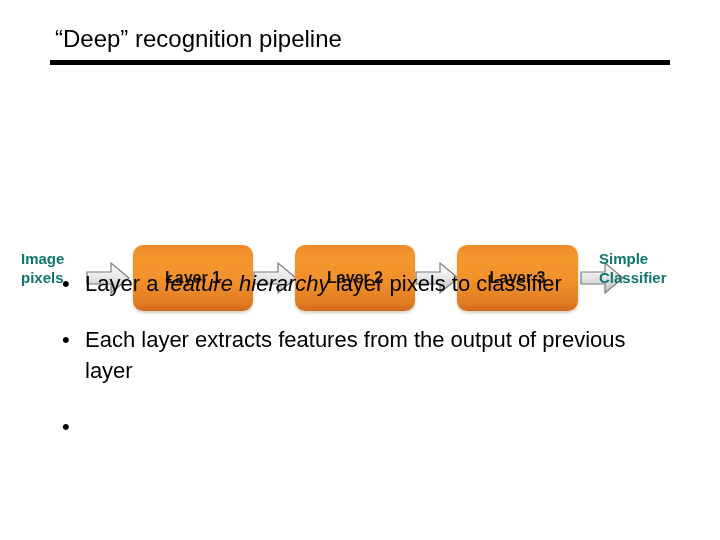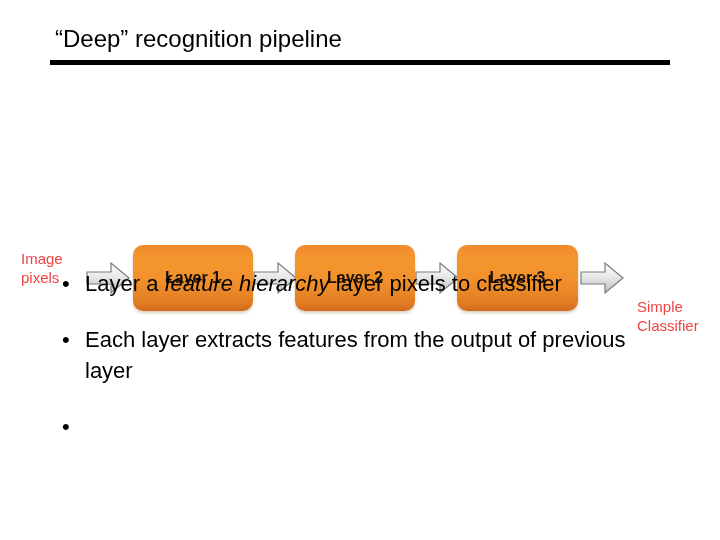--- a/index.html
+++ b/index.html
@@ -45,26 +45,27 @@
     top: 118px;
     width: 720px;
     height: 88px;
   }
 
   .edge-label {
     position: absolute;
     top: 131px;
     font-size: 15px;
     line-height: 19px;
-    color: #ef4444;
+    color: #0f766e;
     white-space: nowrap;
     text-align: left;
+    font-weight: bold;
   }
   #label-image-pixels { left: 21px; }
-  #label-simple-classifier { left: 637px; margin-top: 48px; }
+  #label-simple-classifier { left: 599px; }
 
   .layer-box {
     position: absolute;
     top: 127px;
     height: 66px;
     border-radius: 10px;
     background: linear-gradient(to bottom,
         #ef8b2c 0%,
         #f4972f 22%,
         #f2902b 55%,

